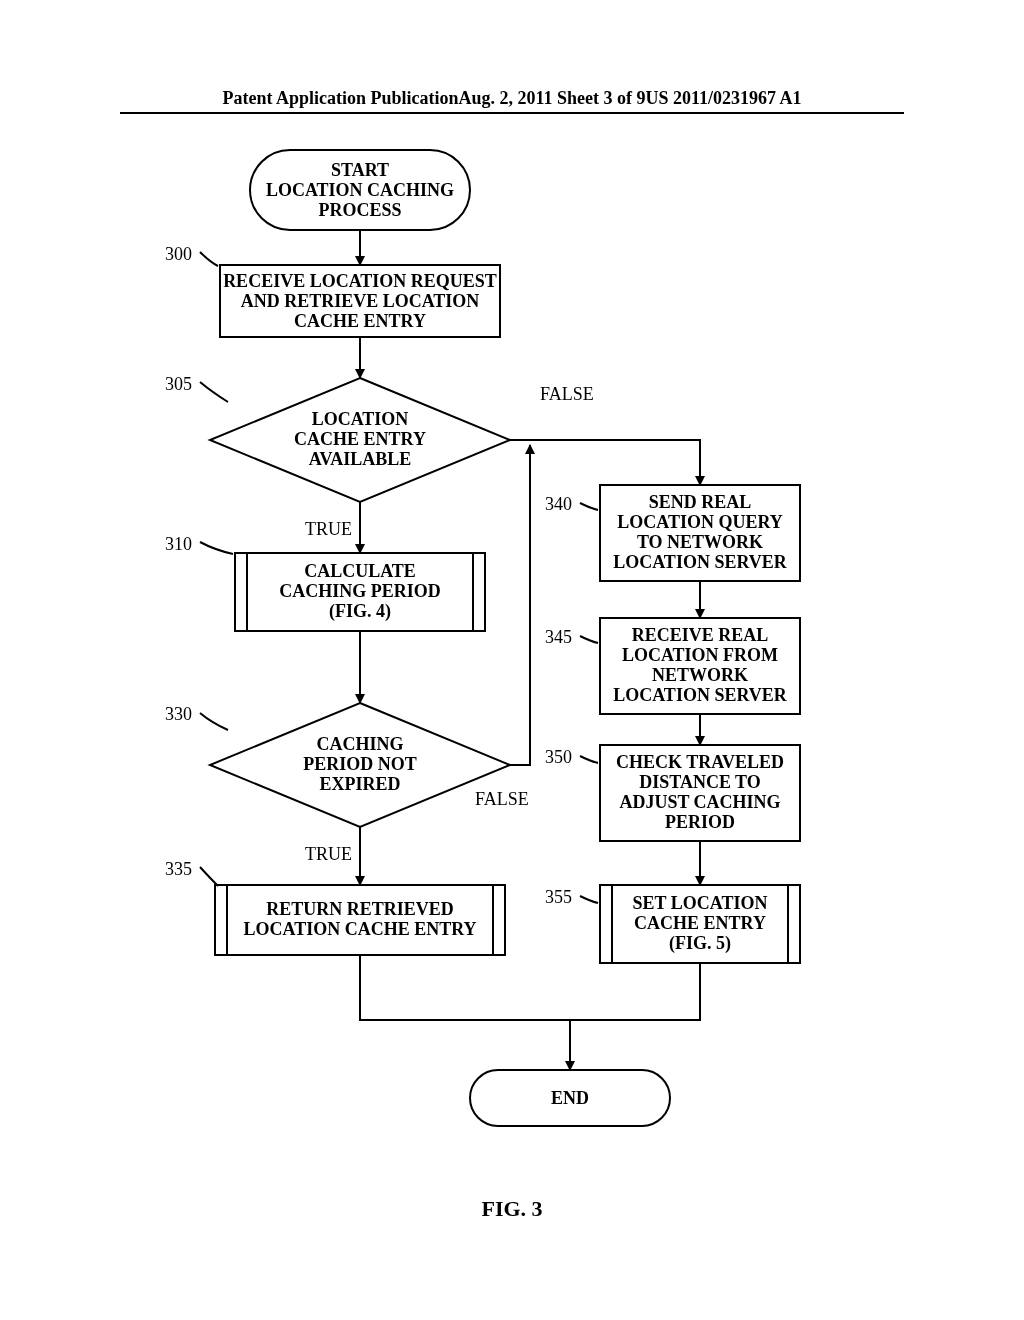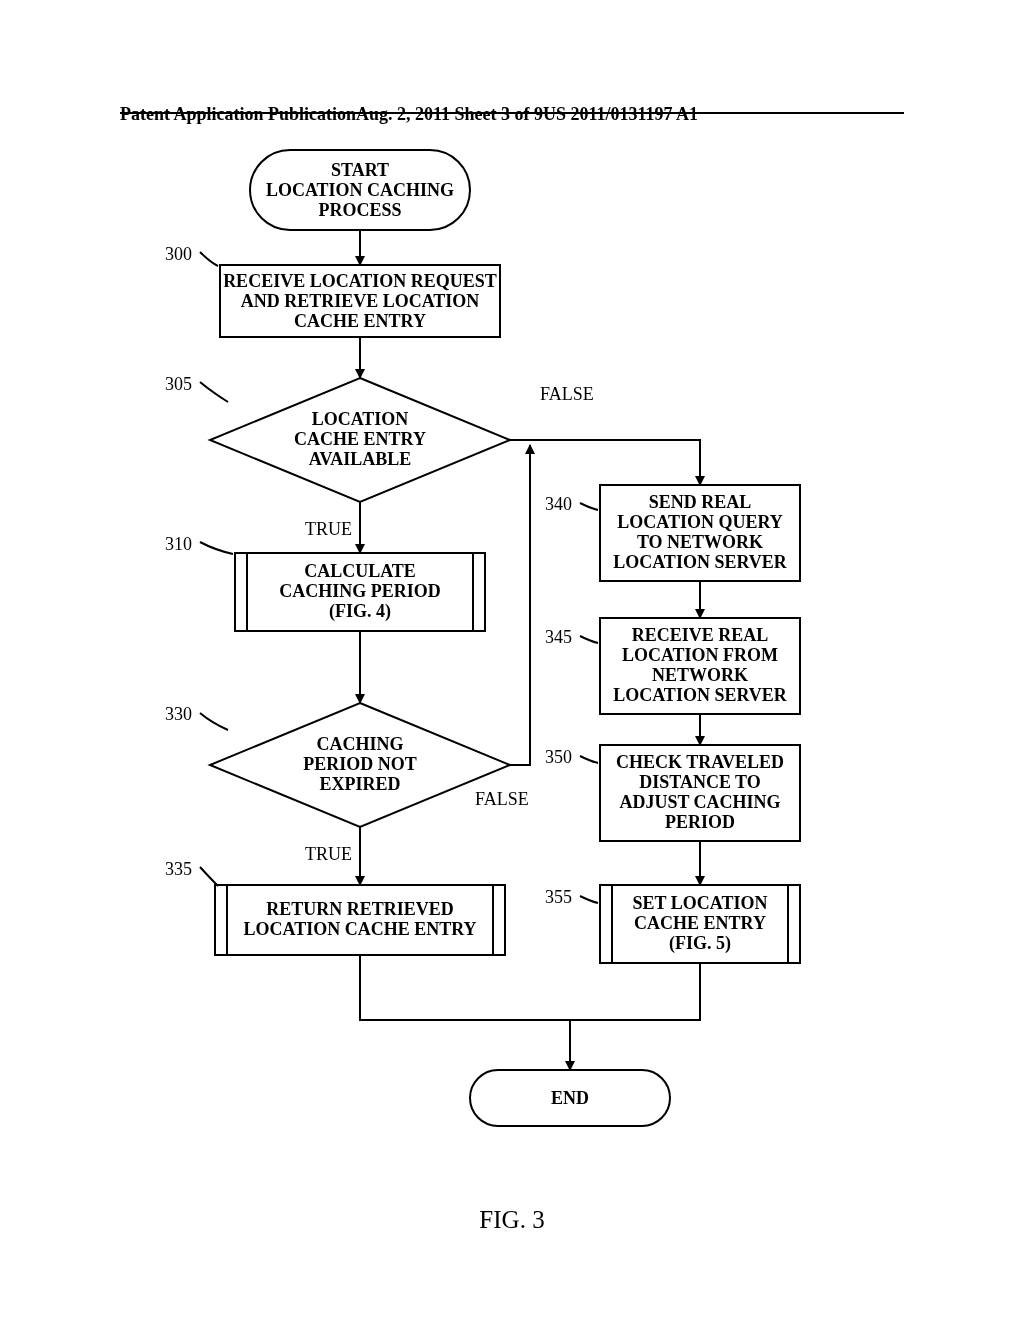--- a/index.html
+++ b/index.html
@@ -1,32 +1,32 @@
 <!DOCTYPE html>
 <html><head>
 <meta charset="utf-8">
 <style>
 * { box-sizing: border-box; margin: 0; padding: 0; }
 body { width: 1024px; height: 1320px; background: #fff; font-family: 'Times New Roman', Times, serif; position: relative; color: #000; }
-.hdr { position: absolute; top: 104px; left: 120px; right: 120px; display: flex; justify-content: flex-start; font-weight: bold; font-size: 18px; }
+.hdr { position: absolute; top: 88px; left: 120px; right: 120px; display: flex; justify-content: center; font-weight: bold; font-size: 18px; }
 .hdr-rule { position: absolute; top: 112px; left: 120px; right: 120px; height: 2px; background: #000; }
-.fig { position: absolute; bottom: 86px; left: 50%; transform: translateX(-50%); font-weight: normal; font-size: 25px; }
+.fig { position: absolute; bottom: 98px; left: 50%; transform: translateX(-50%); font-weight: bold; font-size: 22px; }
 svg { position: absolute; top: 140px; left: 100px; }
 .lbl { font-family: 'Times New Roman', Times, serif; font-size: 18px; font-weight: bold; fill: #000; text-anchor: middle; }
 .ref { font-family: 'Times New Roman', Times, serif; font-size: 18px; fill: #000; }
 .edge { font-family: 'Times New Roman', Times, serif; font-size: 18px; fill: #000; }
 .shape { fill: #fff; stroke: #000; stroke-width: 2; }
 </style>
 </head>
 <body>
 
 <div class="hdr">
   <span>Patent Application Publication</span>
   <span>Aug. 2, 2011  Sheet 3 of 9</span>
-  <span>US 2011/0131197 A1</span>
+  <span>US 2011/0231967 A1</span>
 </div>
 <div class="hdr-rule"></div>
 
 <svg width="820" height="1050">
 <defs>
   <marker id="ah" markerWidth="10" markerHeight="10" refX="9" refY="5" orient="auto" markerUnits="userSpaceOnUse">
     <path d="M 0 0 L 10 5 L 0 10 z" fill="#000"></path>
   </marker>
 </defs>
 

